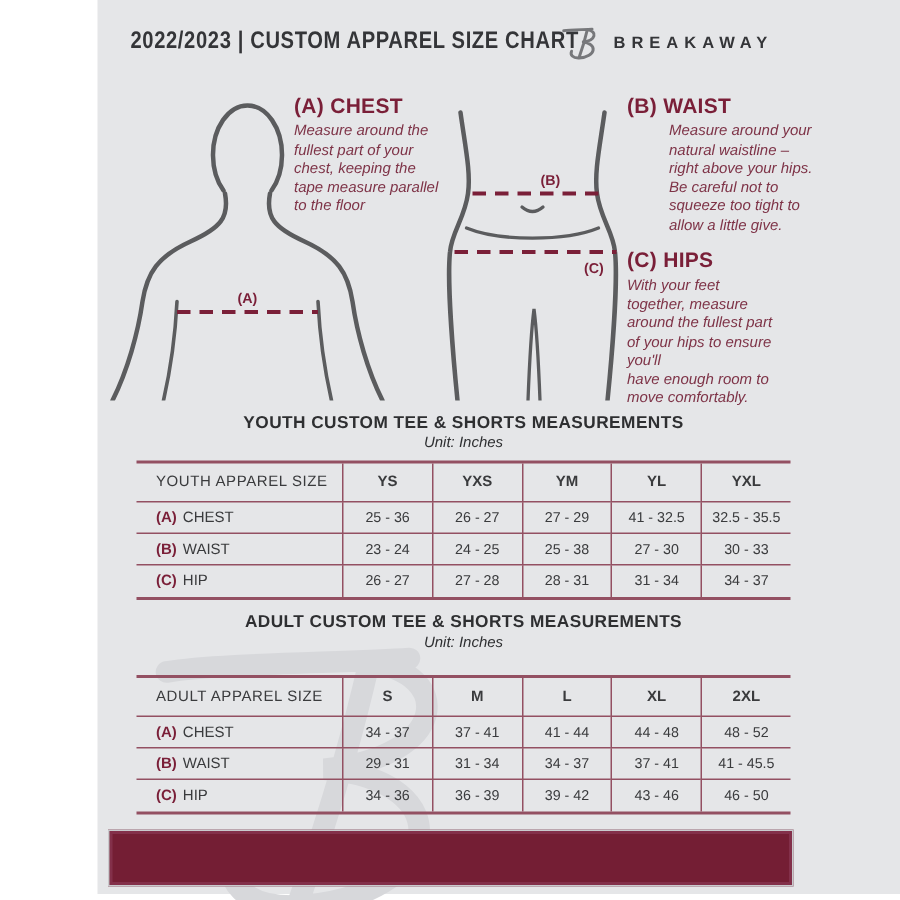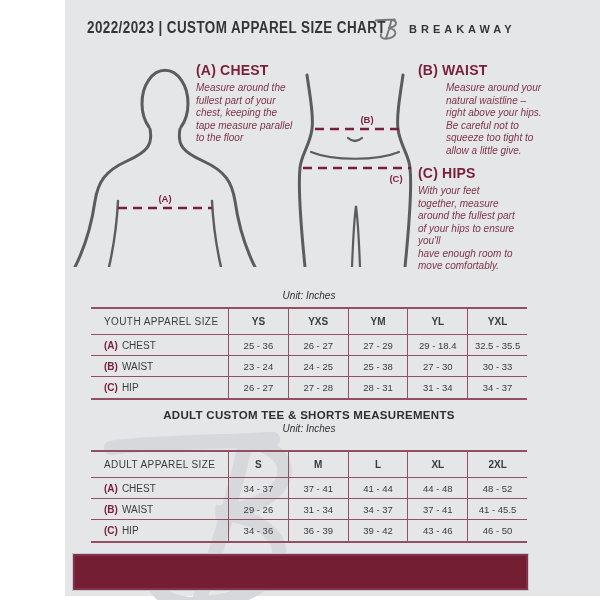--- a/index.html
+++ b/index.html
@@ -116,37 +116,38 @@
 allow a little give.</div>
       <div class="guide-head g-hips-h">(C) HIPS</div>
       <div class="guide-body g-hips-b">With your feet
 together, measure
 around the fullest part
 of your hips to ensure
 you'll
 have enough room to
 move comfortably.</div>
 
+      <div class="tbl-title ti-youth">YOUTH CUSTOM TEE &amp; SHORTS MEASUREMENTS</div>
       <div class="tbl-unit tu-youth">Unit: Inches</div>
       <div class="size-table t-youth">
         <div class="cell head lab">YOUTH APPAREL SIZE</div>
         <div class="cell head vline">YS</div>
         <div class="cell head vline">YXS</div>
         <div class="cell head vline">YM</div>
         <div class="cell head vline">YL</div>
         <div class="cell head vline">YXL</div>
 
         <div class="cell lab">
             <span class="pfx">(A)</span>
             <span>CHEST</span>
           </div>
         <div class="cell vline">25 - 36</div>
         <div class="cell vline">26 - 27</div>
         <div class="cell vline">27 - 29</div>
-        <div class="cell vline">29 - 18.4</div>
+        <div class="cell vline">41 - 32.5</div>
         <div class="cell vline">32.5 - 35.5</div>
 
         <div class="cell lab">
             <span class="pfx">(B)</span>
             <span>WAIST</span>
           </div>
         <div class="cell vline">23 - 24</div>
         <div class="cell vline">24 - 25</div>
         <div class="cell vline">25 - 38</div>
         <div class="cell vline">27 - 30</div>
@@ -180,21 +181,21 @@
         <div class="cell vline">34 - 37</div>
         <div class="cell vline">37 - 41</div>
         <div class="cell vline">41 - 44</div>
         <div class="cell vline">44 - 48</div>
         <div class="cell vline">48 - 52</div>
 
         <div class="cell lab">
             <span class="pfx">(B)</span>
             <span>WAIST</span>
           </div>
-        <div class="cell vline">29 - 26</div>
+        <div class="cell vline">29 - 31</div>
         <div class="cell vline">31 - 34</div>
         <div class="cell vline">34 - 37</div>
         <div class="cell vline">37 - 41</div>
         <div class="cell vline">41 - 45.5</div>
 
         <div class="cell lab lastrow">
             <span class="pfx">(C)</span>
             <span>HIP</span>
           </div>
         <div class="cell vline lastrow">34 - 36</div>

